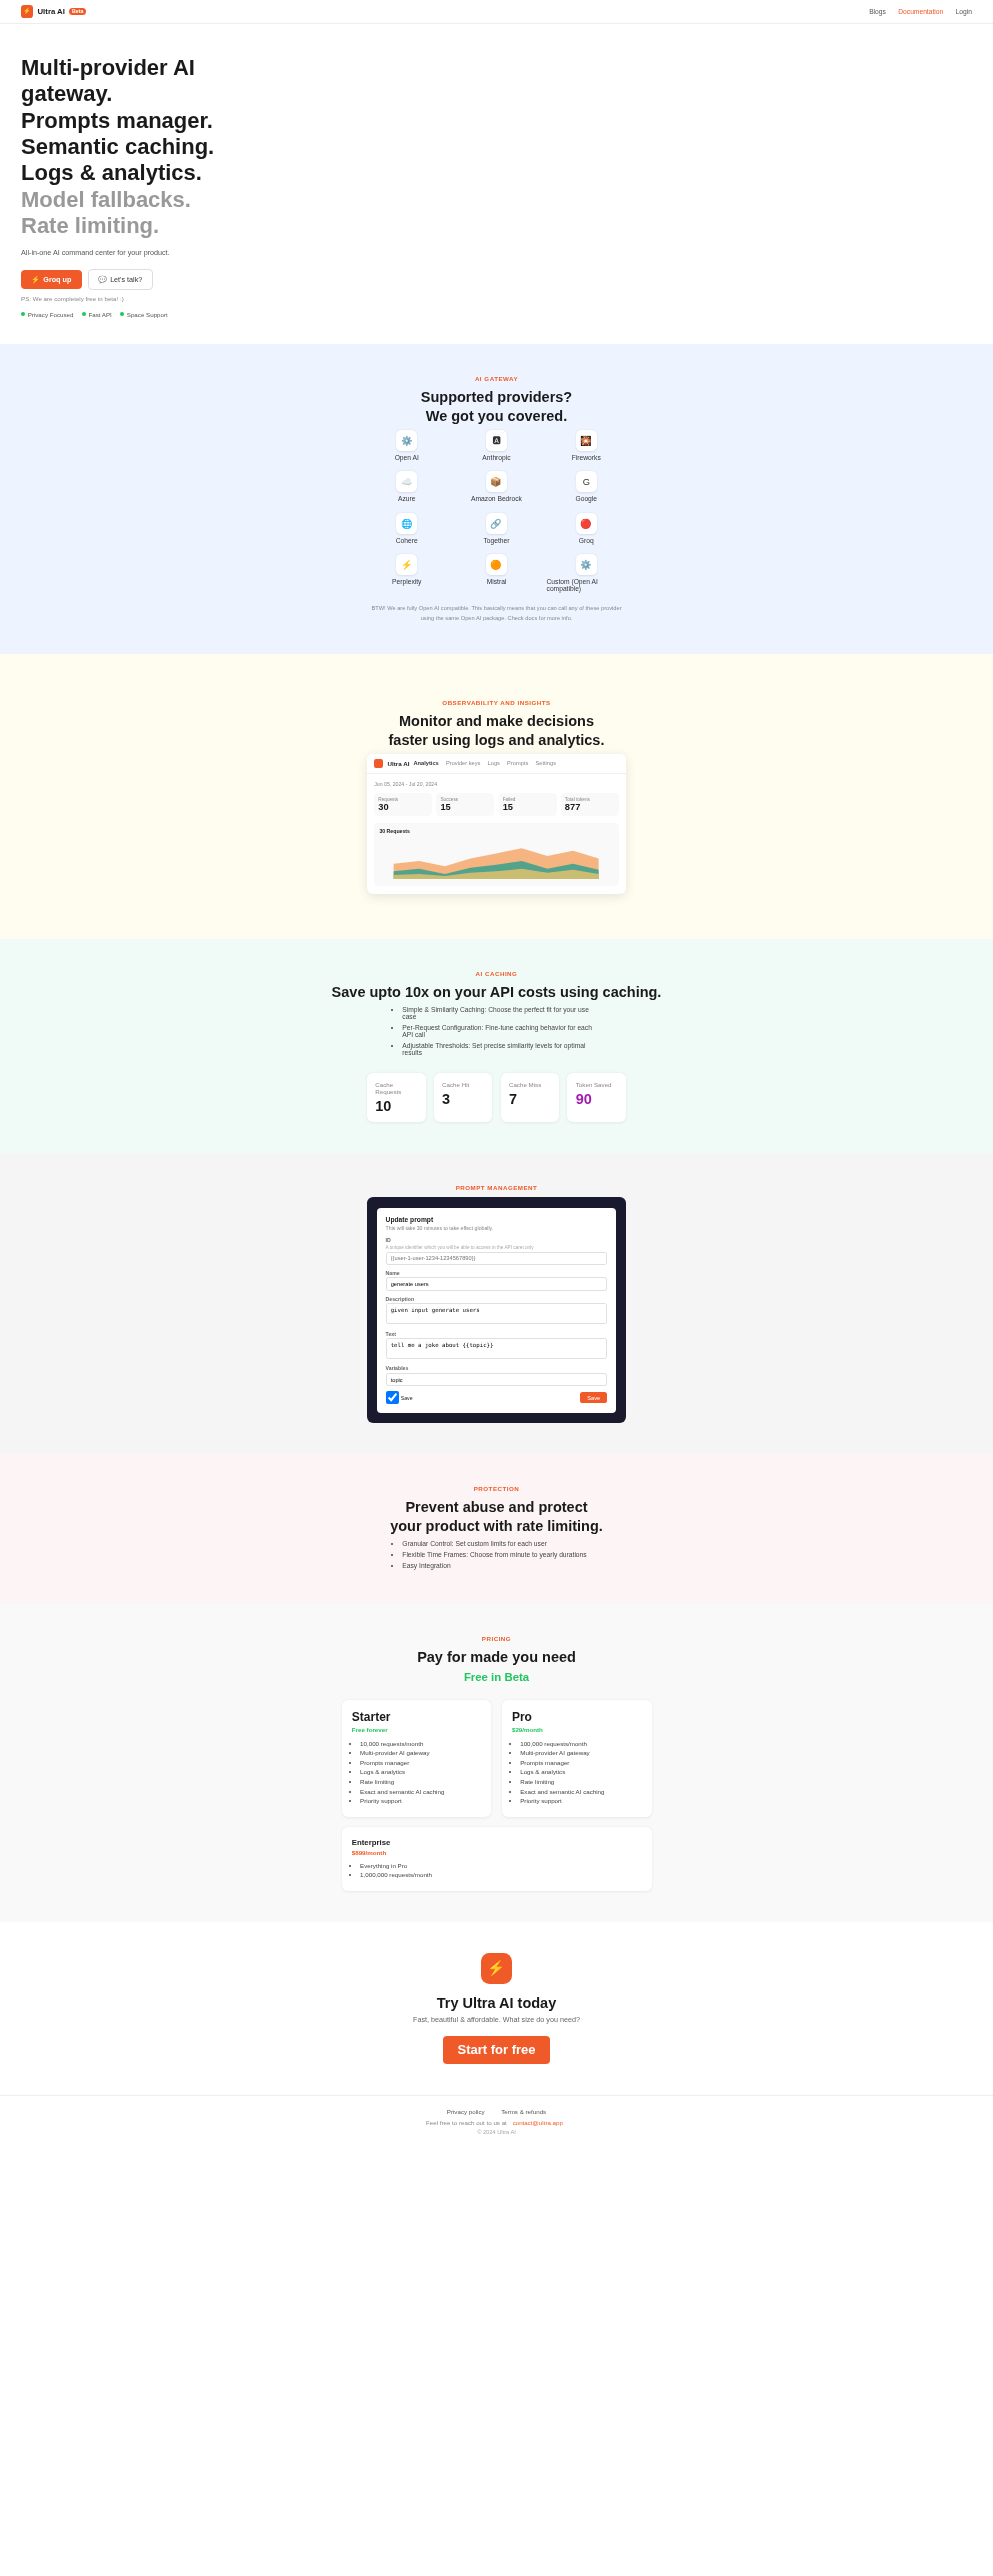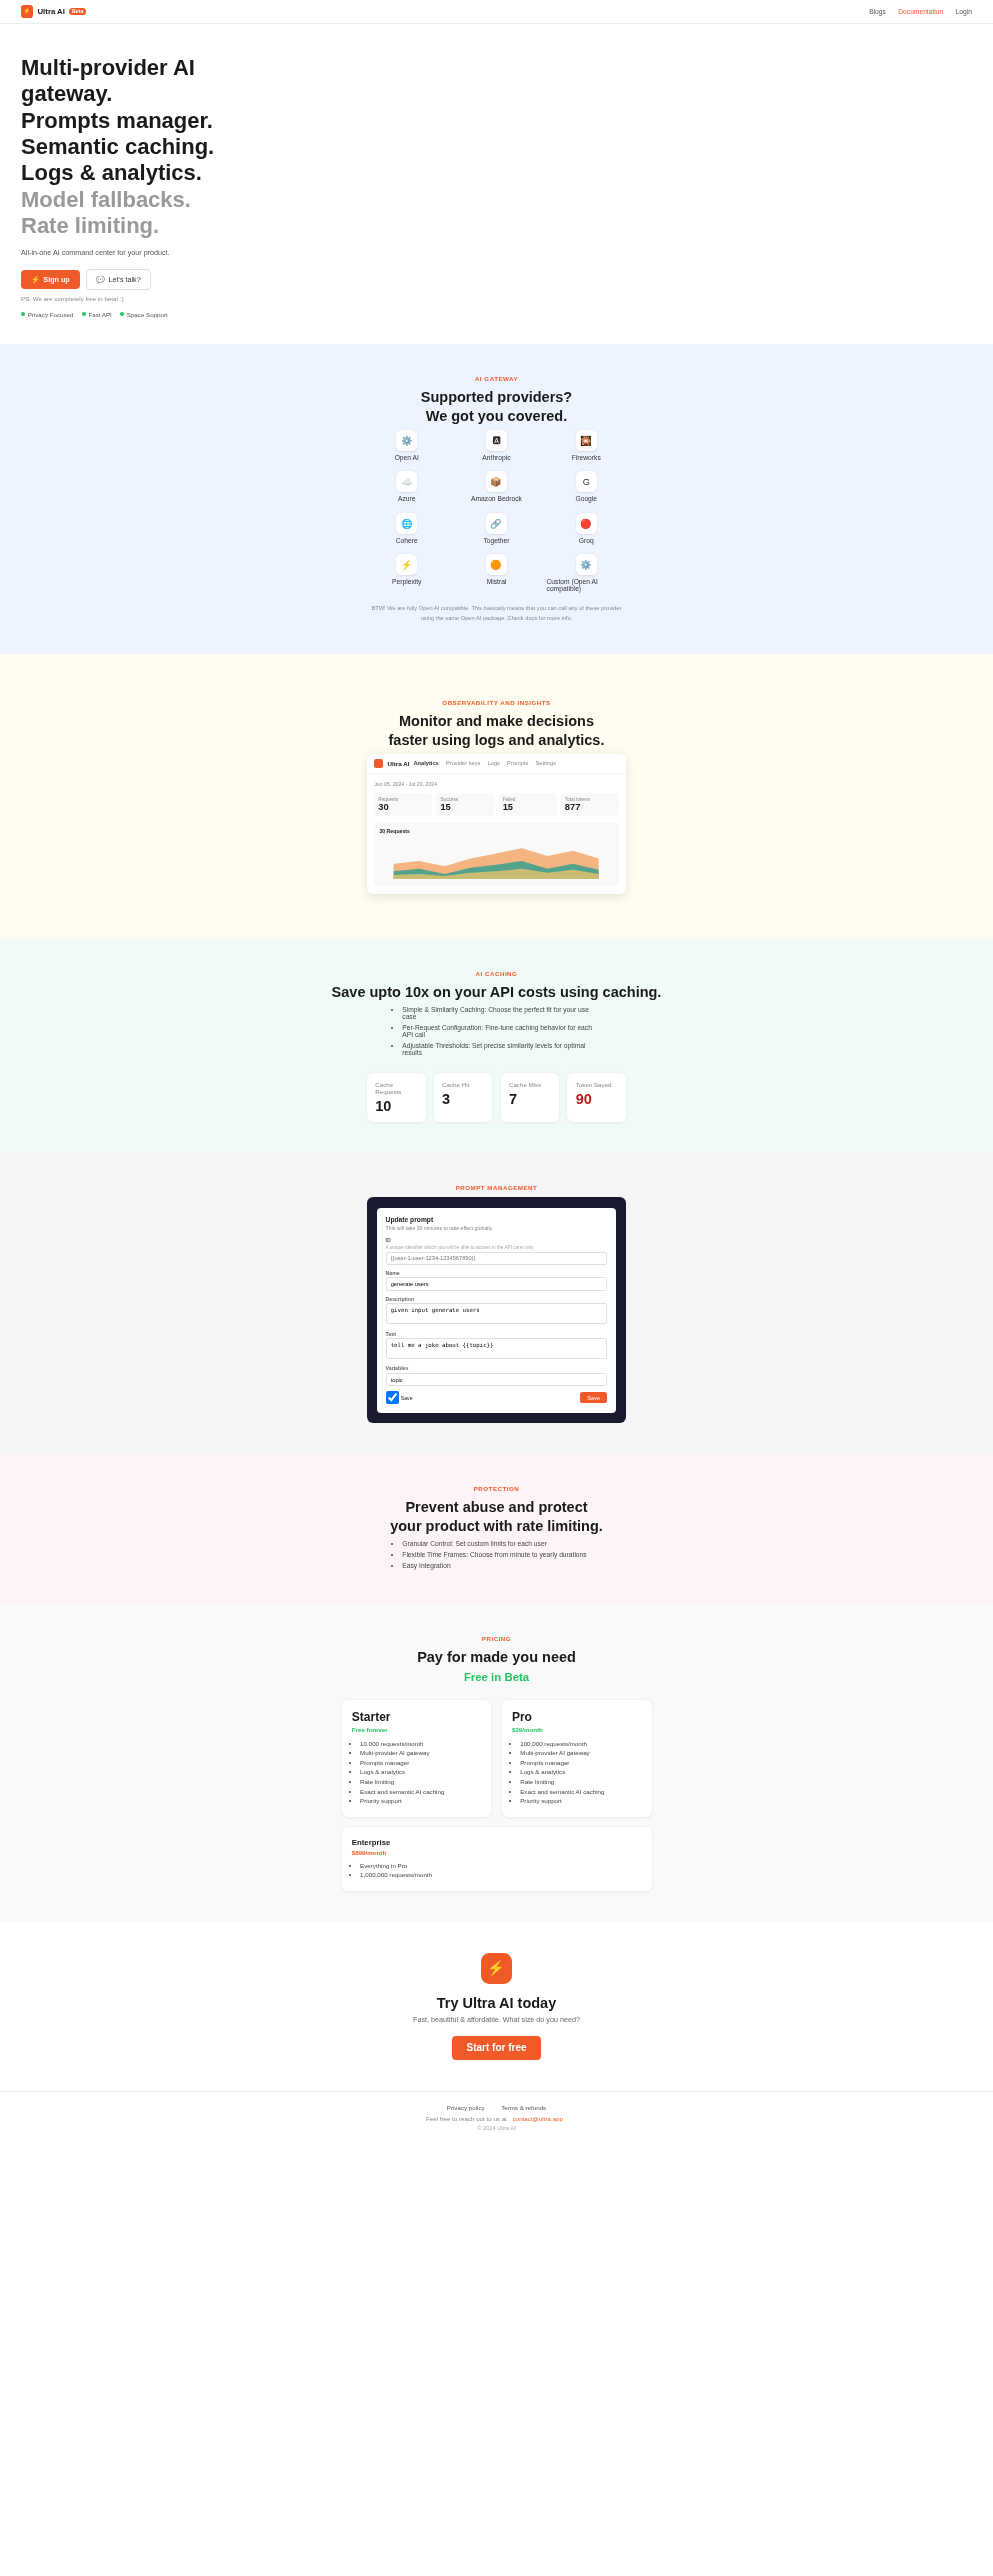--- a/index.html
+++ b/index.html
@@ -56,21 +56,21 @@
     .dash-chart-title { font-size: 5.2px; font-weight: 600; margin-bottom: 4.1px; }
 
     
     .cache-section { background: #f0fbf8; padding: 31px 21px; }
     .cache-bullets { max-width: 207px; margin: 0 auto 16.6px; }
     .cache-bullets li { font-size: 6.7px; color: #444; margin-bottom: 4.1px; list-style: disc; margin-left: 9.3px; }
     .cache-cards { display: grid; grid-template-columns: repeat(4, 1fr); gap: 8.3px; max-width: 259px; margin: 0 auto; }
     .cache-card { background: #fff; border-radius: 6.2px; padding: 8.3px; box-shadow: 0 0.5px 3.1px rgba(0,0,0,0.07); }
     .cache-card-label { font-size: 6.2px; color: #888; margin-bottom: 3.1px; }
     .cache-card-value { font-size: 14.5px; font-weight: 700; }
-    .cache-card-value.green { color: #b91c1c; }
+    .cache-card-value.green { color: #a21caf; }
 
     
     .prompt-section { background: #f5f5f5; padding: 31px 21px; }
     .prompt-mockup { background: #1a1a2e; border-radius: 6.2px; max-width: 259px; margin: 0 auto; overflow: hidden; padding: 10.3px; }
     .prompt-modal { background: #fff; border-radius: 4.1px; padding: 8.3px; font-size: 5.7px; }
     .prompt-modal-title { font-weight: 700; font-size: 6.7px; margin-bottom: 2.1px; }
     .prompt-modal-sub { font-size: 5.2px; color: #888; margin-bottom: 6.2px; }
     .prompt-field { margin-bottom: 5.2px; }
     .prompt-field label { font-size: 5.2px; color: #666; font-weight: 600; display: block; margin-bottom: 1.6px; }
     .prompt-field input, .prompt-field textarea { width: 100%; border: 0.5px solid #e0e0e0; border-radius: 2.1px; padding: 2.6px 4.1px; font-size: 5.7px; }
@@ -97,21 +97,21 @@
     .pricing-enterprise-name { font-weight: 700; font-size: 7.8px; margin-bottom: 2.1px; }
     .pricing-enterprise-price { font-size: 6.2px; color: #f05a28; font-weight: 600; margin-bottom: 6.2px; }
     .pricing-enterprise ul { list-style: disc; margin-left: 8.3px; }
     .pricing-enterprise ul li { font-size: 6.2px; color: #444; margin-bottom: 2.6px; }
 
     
     .cta-section { padding: 31px 21px; text-align: center; }
     .cta-icon { width: 31px; height: 31px; background: #f05a28; border-radius: 8.3px; display: flex; align-items: center; justify-content: center; margin: 0 auto 10.3px; font-size: 14.5px; }
     .cta-title { font-size: 14.5px; font-weight: 700; margin-bottom: 4.1px; }
     .cta-sub { font-size: 7.2px; color: #666; margin-bottom: 12.4px; }
-    .btn-cta { background: #f05a28; color: #fff; border: none; padding: 6.2px 14.5px; border-radius: 4.1px; font-size: 10px; font-weight: 600; cursor: pointer; }
+    .btn-cta { background: #f05a28; color: #fff; border: none; padding: 6.2px 14.5px; border-radius: 4.1px; font-size: 13px; font-weight: 600; cursor: pointer; }
 
     
     footer { background: #fff; padding: 12.4px 21px; text-align: center; border-top: 0.5px solid #eee; }
     footer a { color: #555; font-size: 6.2px; text-decoration: none; margin: 0 4.1px; }
     .footer-contact { font-size: 6.2px; color: #888; margin-top: 4.1px; }
     .footer-contact a { color: #f05a28; }
     .footer-copy { font-size: 5.7px; color: #aaa; margin-top: 3.1px; }
   </style>
 </head>
 <body>
@@ -135,21 +135,21 @@
     <span>Prompts manager.</span><br>
     <span>Semantic caching.</span><br>
     <span>Logs &amp; analytics.</span><br>
     <span class="muted">Model fallbacks.</span><br>
     <span class="muted">Rate limiting.</span>
   </h1>
   <p class="hero-sub">All-in-one AI command center for your product.</p>
   <div class="hero-actions">
     <button class="btn-primary">
       <span>⚡</span>
-      <span>Sign up</span>
+      <span>Groq up</span>
     </button>
     <button class="btn-secondary">
       <span>💬</span>
       <span>Let's talk?</span>
     </button>
   </div>
   <p class="hero-ps">PS: We are completely free in beta! :)</p>
   <div class="hero-badges">
     <div class="hero-badge">
       <div class="hero-badge-dot"></div>

